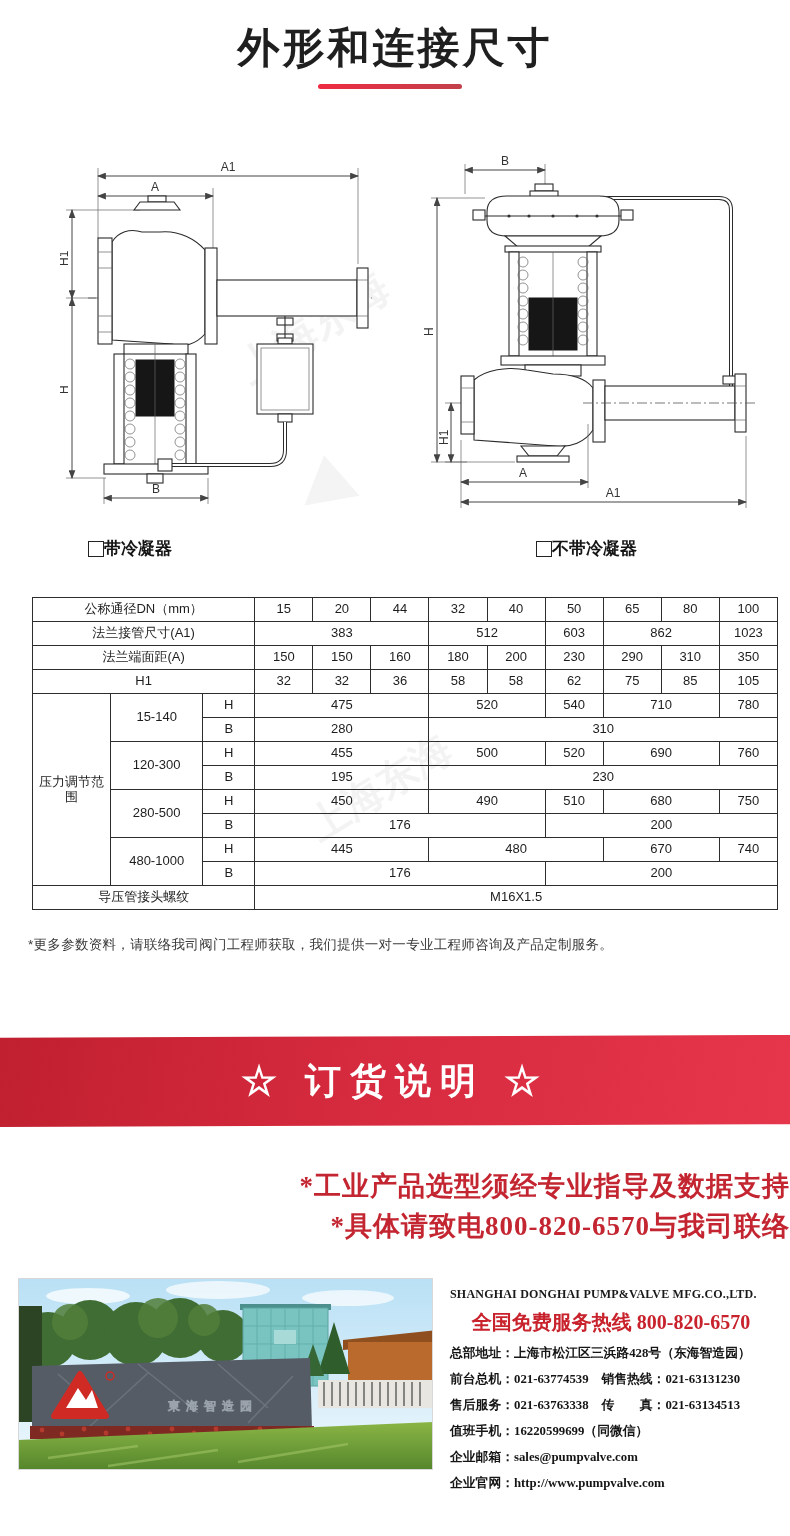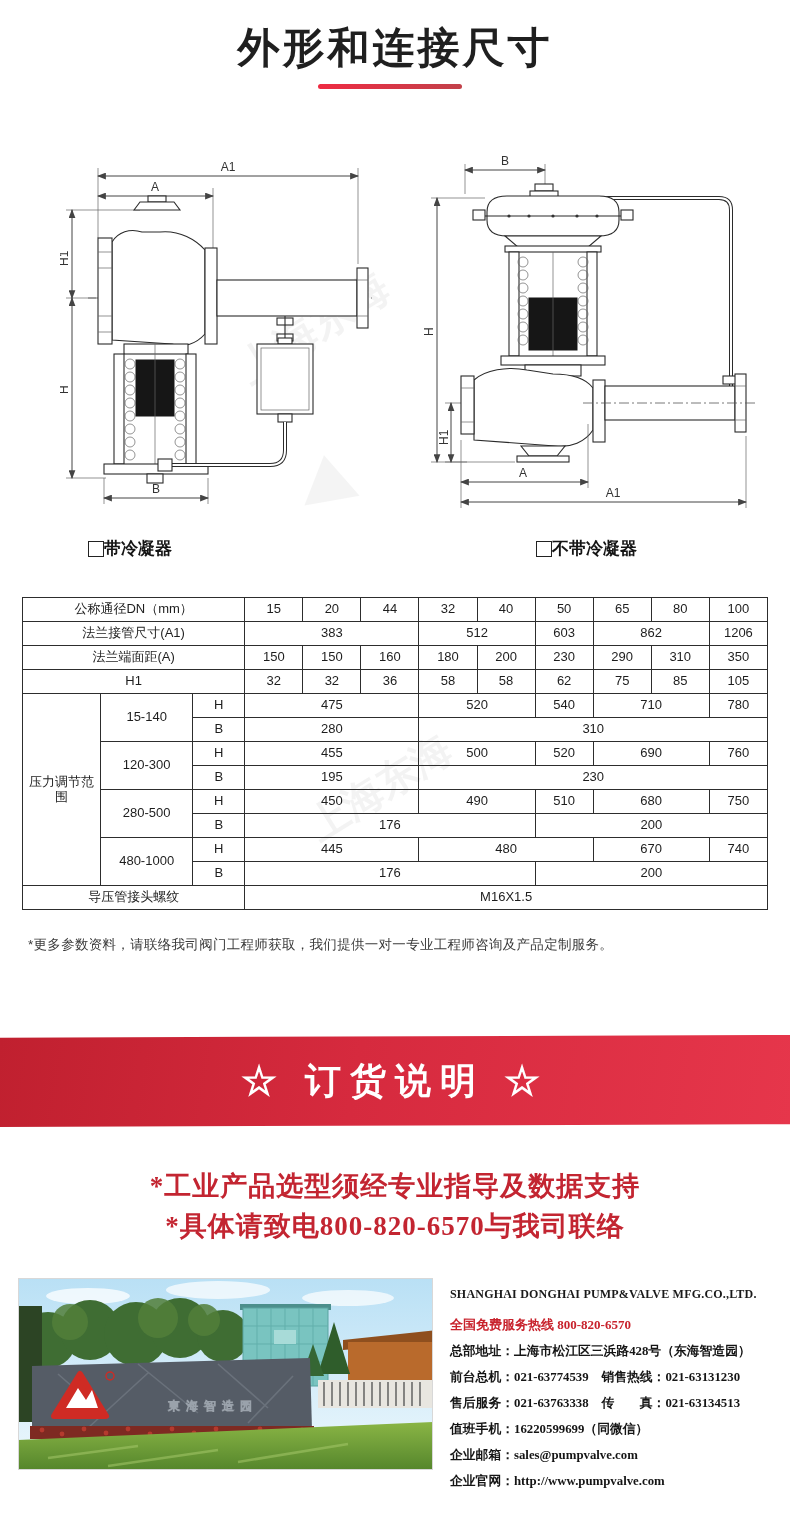--- a/index.html
+++ b/index.html
@@ -23,43 +23,43 @@
   .dark{fill:#161616;stroke:#161616;}
   .dim{stroke:#444;stroke-width:1;fill:none;}
   .thin{stroke:#666;stroke-width:.7;fill:none;}
   .cl{stroke:#555;stroke-width:.8;stroke-dasharray:10 3 2 3;fill:none;}
   .tubeA{stroke:#2b2b2b;stroke-width:4;fill:none;}
   .tubeB{stroke:#fff;stroke-width:2;fill:none;}
   .caption{position:absolute;display:flex;align-items:center;gap:0;
            font-size:17px;font-weight:bold;color:#141414;}
   .caption .box{width:14px;height:14px;border:1.6px solid #222;background:#fff;}
   
-  .spec-table{position:absolute;left:22px;top:597px;width:746px;border-collapse:collapse;
+  .spec-table{position:absolute;left:32px;top:597px;width:746px;border-collapse:collapse;
               table-layout:fixed;}
   .spec-table td{border:1px solid #2d2d2d;text-align:center;vertical-align:middle;
                  font-size:13px;color:#1d1d1d;height:23px;padding:0 2px;line-height:1.15;}
   
   .note{position:absolute;left:28px;top:936px;font-size:13.5px;color:#3a3a3a;letter-spacing:.3px;}
   
   .banner{position:absolute;left:0;top:1035px;width:790px;height:92px;
           background:linear-gradient(100deg,#c0202f 0%,#d62a3e 45%,#e6364b 100%);
           clip-path:polygon(0 3%,100% 0,100% 97%,0 100%);
           display:flex;align-items:center;justify-content:center;}
   .banner span{color:#fff;font-size:36px;font-weight:bold;letter-spacing:9px;}
-  .bullets{position:absolute;left:0;top:1166px;width:790px;text-align:center;}
+  .bullets{position:absolute;left:0;top:1166px;width:790px;text-align:right;}
   .bullets div{font-family:"Liberation Serif",serif;font-size:27px;font-weight:bold;
                color:#c32531;line-height:40px;letter-spacing:1px;}
   
   .photo{position:absolute;left:18px;top:1278px;}
   .finfo{position:absolute;left:450px;top:1284px;width:322px;}
   .fname{font-size:25px;font-weight:bold;color:#101010;white-space:nowrap;letter-spacing:.5px;}
   .fen{font-family:"Liberation Serif",serif;font-size:12px;font-weight:bold;color:#1a1a1a;
        margin-top:3px;white-space:nowrap;letter-spacing:.2px;}
-  .fhot{font-family:"Liberation Serif",serif;font-size:13px;font-weight:bold;color:#c8222c;
-        margin-top:14px;white-space:nowrap;}
+  .fhot{font-family:"Liberation Serif",serif;font-size:20px;font-weight:bold;color:#c8222c;
+        margin-top:7px;white-space:nowrap;text-align:center;}
   .flines{margin-top:7px;}
   .flines div{font-family:"Liberation Serif",serif;font-size:12.8px;font-weight:bold;
               color:#151515;line-height:18px;white-space:nowrap;margin-top:8px;}
 </style>
 </head>
 <body>
 
 <div class="page">
 
   <div class="title">外形和连接尺寸</div>
@@ -254,21 +254,21 @@
           <td>65</td>
           <td>80</td>
           <td>100</td>
         </tr>
         <tr>
           <td colspan="3">法兰接管尺寸(A1)</td>
           <td colspan="3">383</td>
           <td colspan="2">512</td>
           <td>603</td>
           <td colspan="2">862</td>
-          <td>1206</td>
+          <td>1023</td>
         </tr>
         <tr>
           <td colspan="3">法兰端面距(A)</td>
           <td>150</td>
           <td>150</td>
           <td>160</td>
           <td>180</td>
           <td>200</td>
           <td>230</td>
           <td>290</td>

